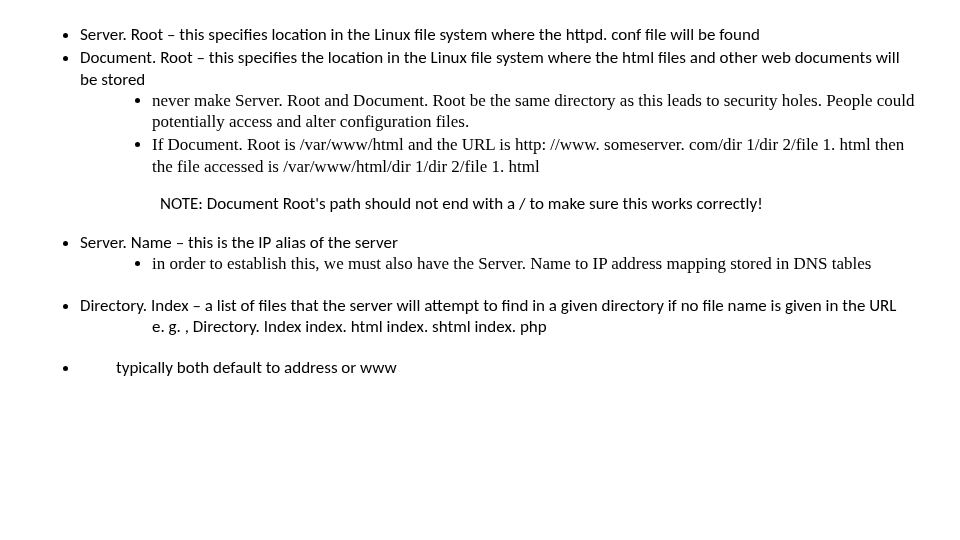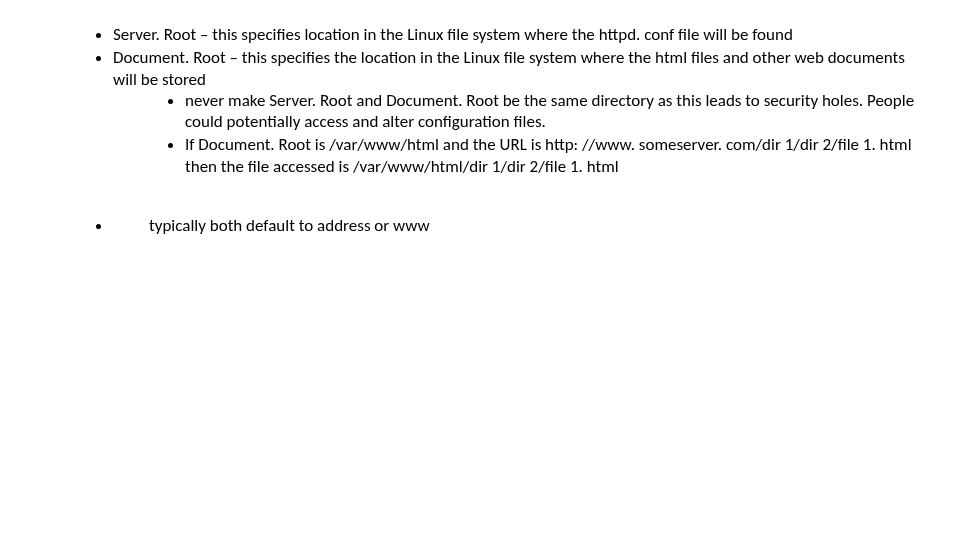--- a/index.html
+++ b/index.html
@@ -8,37 +8,37 @@
     width: 960px;
     height: 540px;
     background: #fff;
     font-family: Calibri, Arial, sans-serif;
     font-size: 17px;
     color: #000;
     line-height: 1.25;
   }
   .page {
     padding: 24px 40px 0 40px;
-    margin-left: 33px;
   }
   ul.top {
     list-style: disc;
     margin: 0;
     padding-left: 40px;
   }
   ul.top > li {
     margin-bottom: 2px;
   }
   ul.sub {
     list-style: disc;
     margin: 0;
     padding-left: 72px;
   }
   ul.sub > li {
     margin-bottom: 2px;
+    font-family: Liberation Serif, serif;
   }
   .note {
     margin: 16px 0 18px 120px;
   }
   .section-gap {
     height: 18px;
   }
   .indent-line {
     padding-left: 72px;
     margin-top: 0;
@@ -59,24 +59,41 @@
         <li>
           <span>never make Server. Root and Document. Root be the same directory as this leads to security holes. People could potentially access and alter configuration files.</span>
         </li>
         <li>
           <span>If Document. Root is /var/www/html and the URL is http: //www. someserver. com/dir 1/dir 2/file 1. html then the file accessed is /var/www/html/dir 1/dir 2/file 1. html</span>
         </li>
       </ul>
     </li>
   </ul>
 
+  <div class="note">NOTE:  Document Root's path should not end with a / to make sure this works correctly!</div>
 
+  <ul class="top">
+    <li>
+      <span>Server. Name – this is the IP alias of the server</span>
+      <ul class="sub">
+        <li>
+          <span>in order to establish this, we must also have the Server. Name to IP address mapping stored in DNS tables</span>
+        </li>
+      </ul>
+    </li>
+  </ul>
 
   <div class="section-gap"></div>
 
+  <ul class="top">
+    <li>
+      <span>Directory. Index – a list of files that the server will attempt to find in a given directory if no file name is given in the URL</span>
+      <div class="indent-line">e. g. , Directory. Index index. html index. shtml index. php</div>
+    </li>
+  </ul>
 
   <div class="section-gap"></div>
 
   <ul class="top">
     <li>
       <div class="indent-line" style="padding-left:36px">typically both default to address or www</div>
     </li>
   </ul>
 
 </div>

